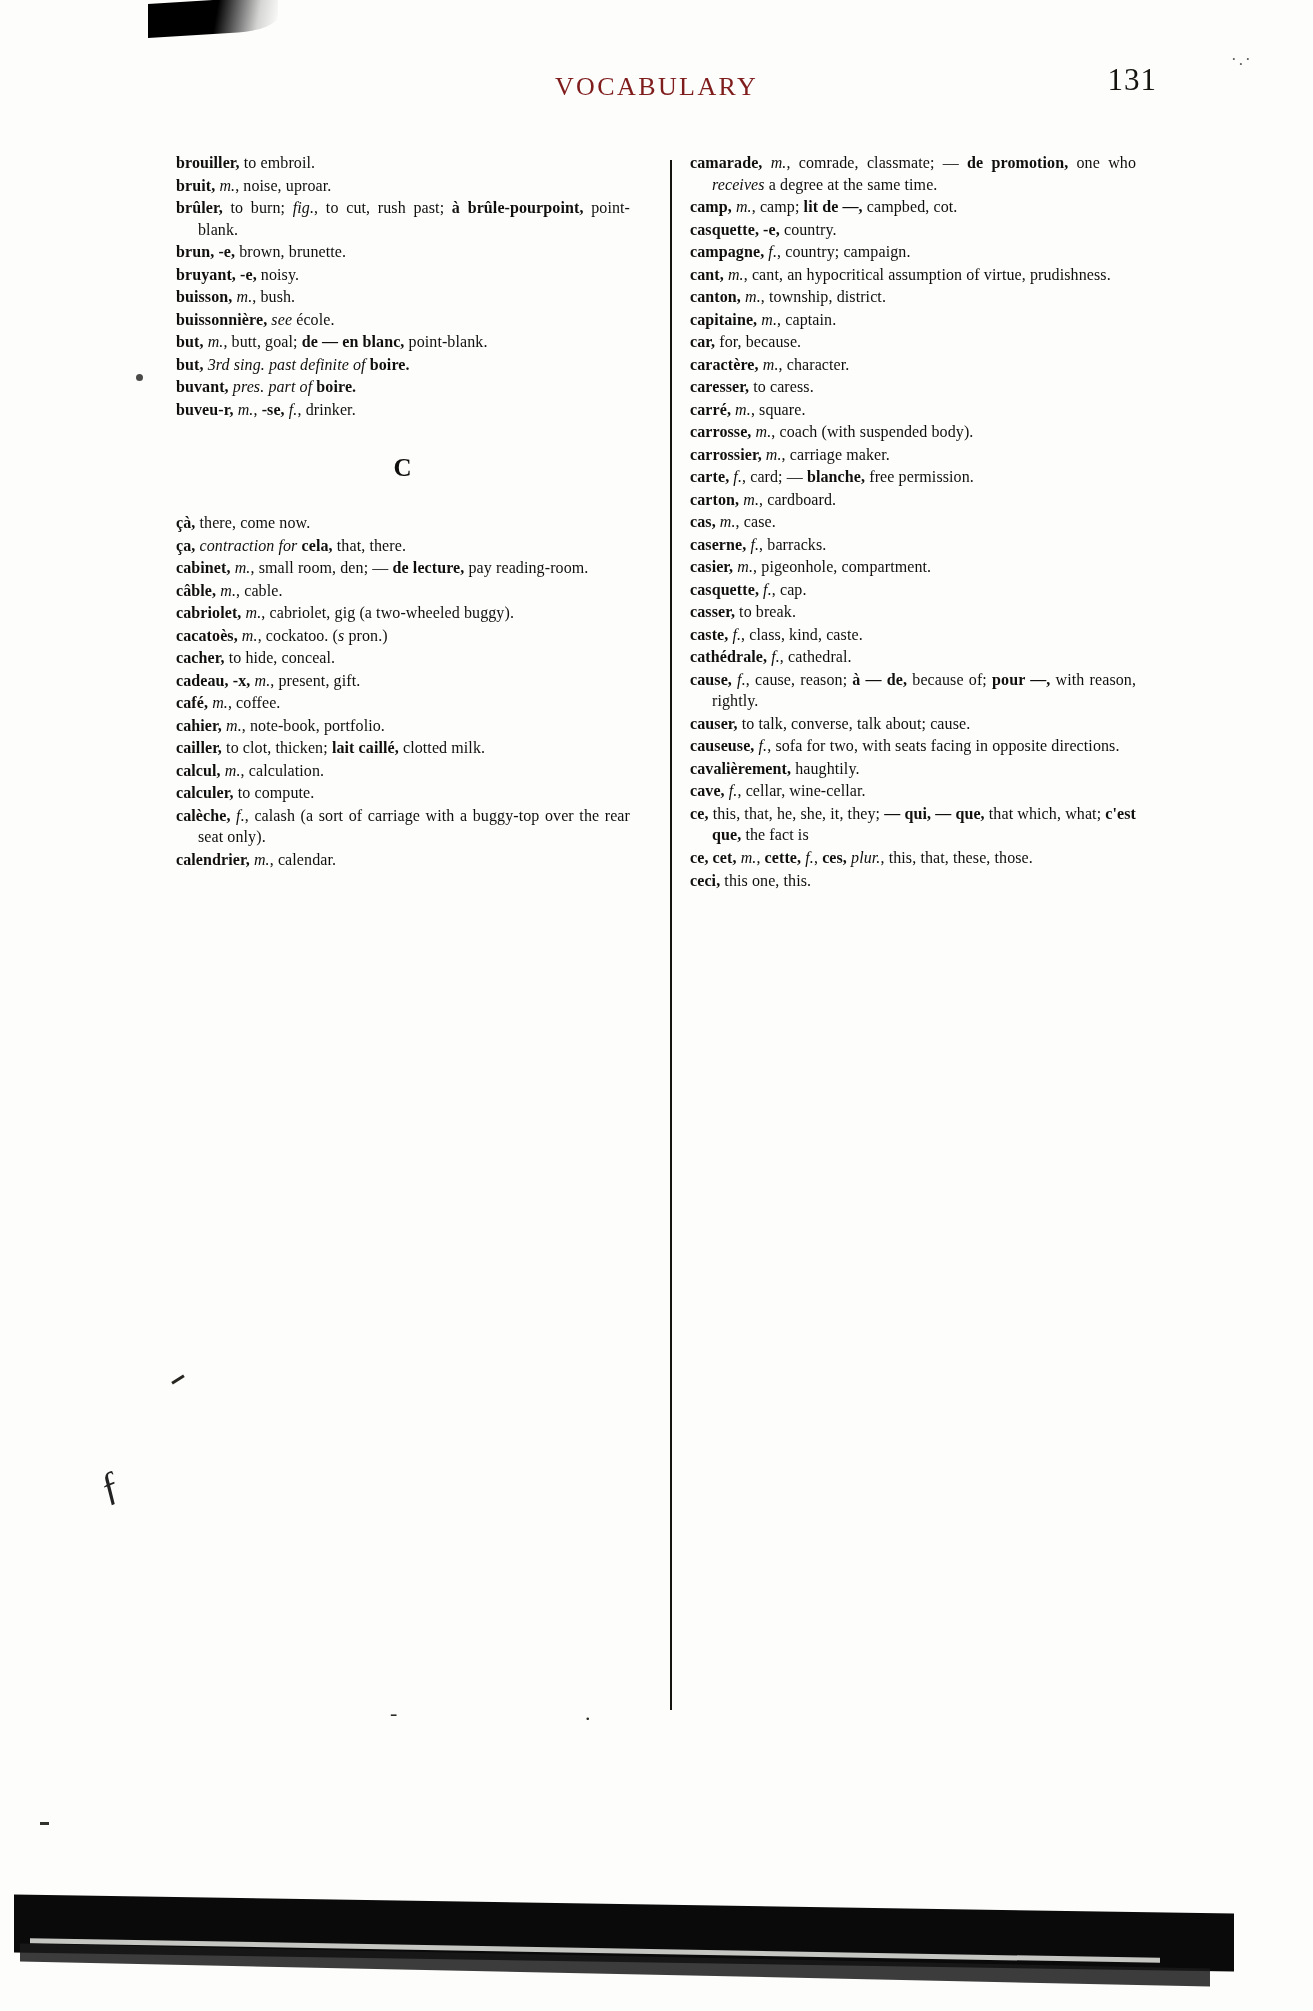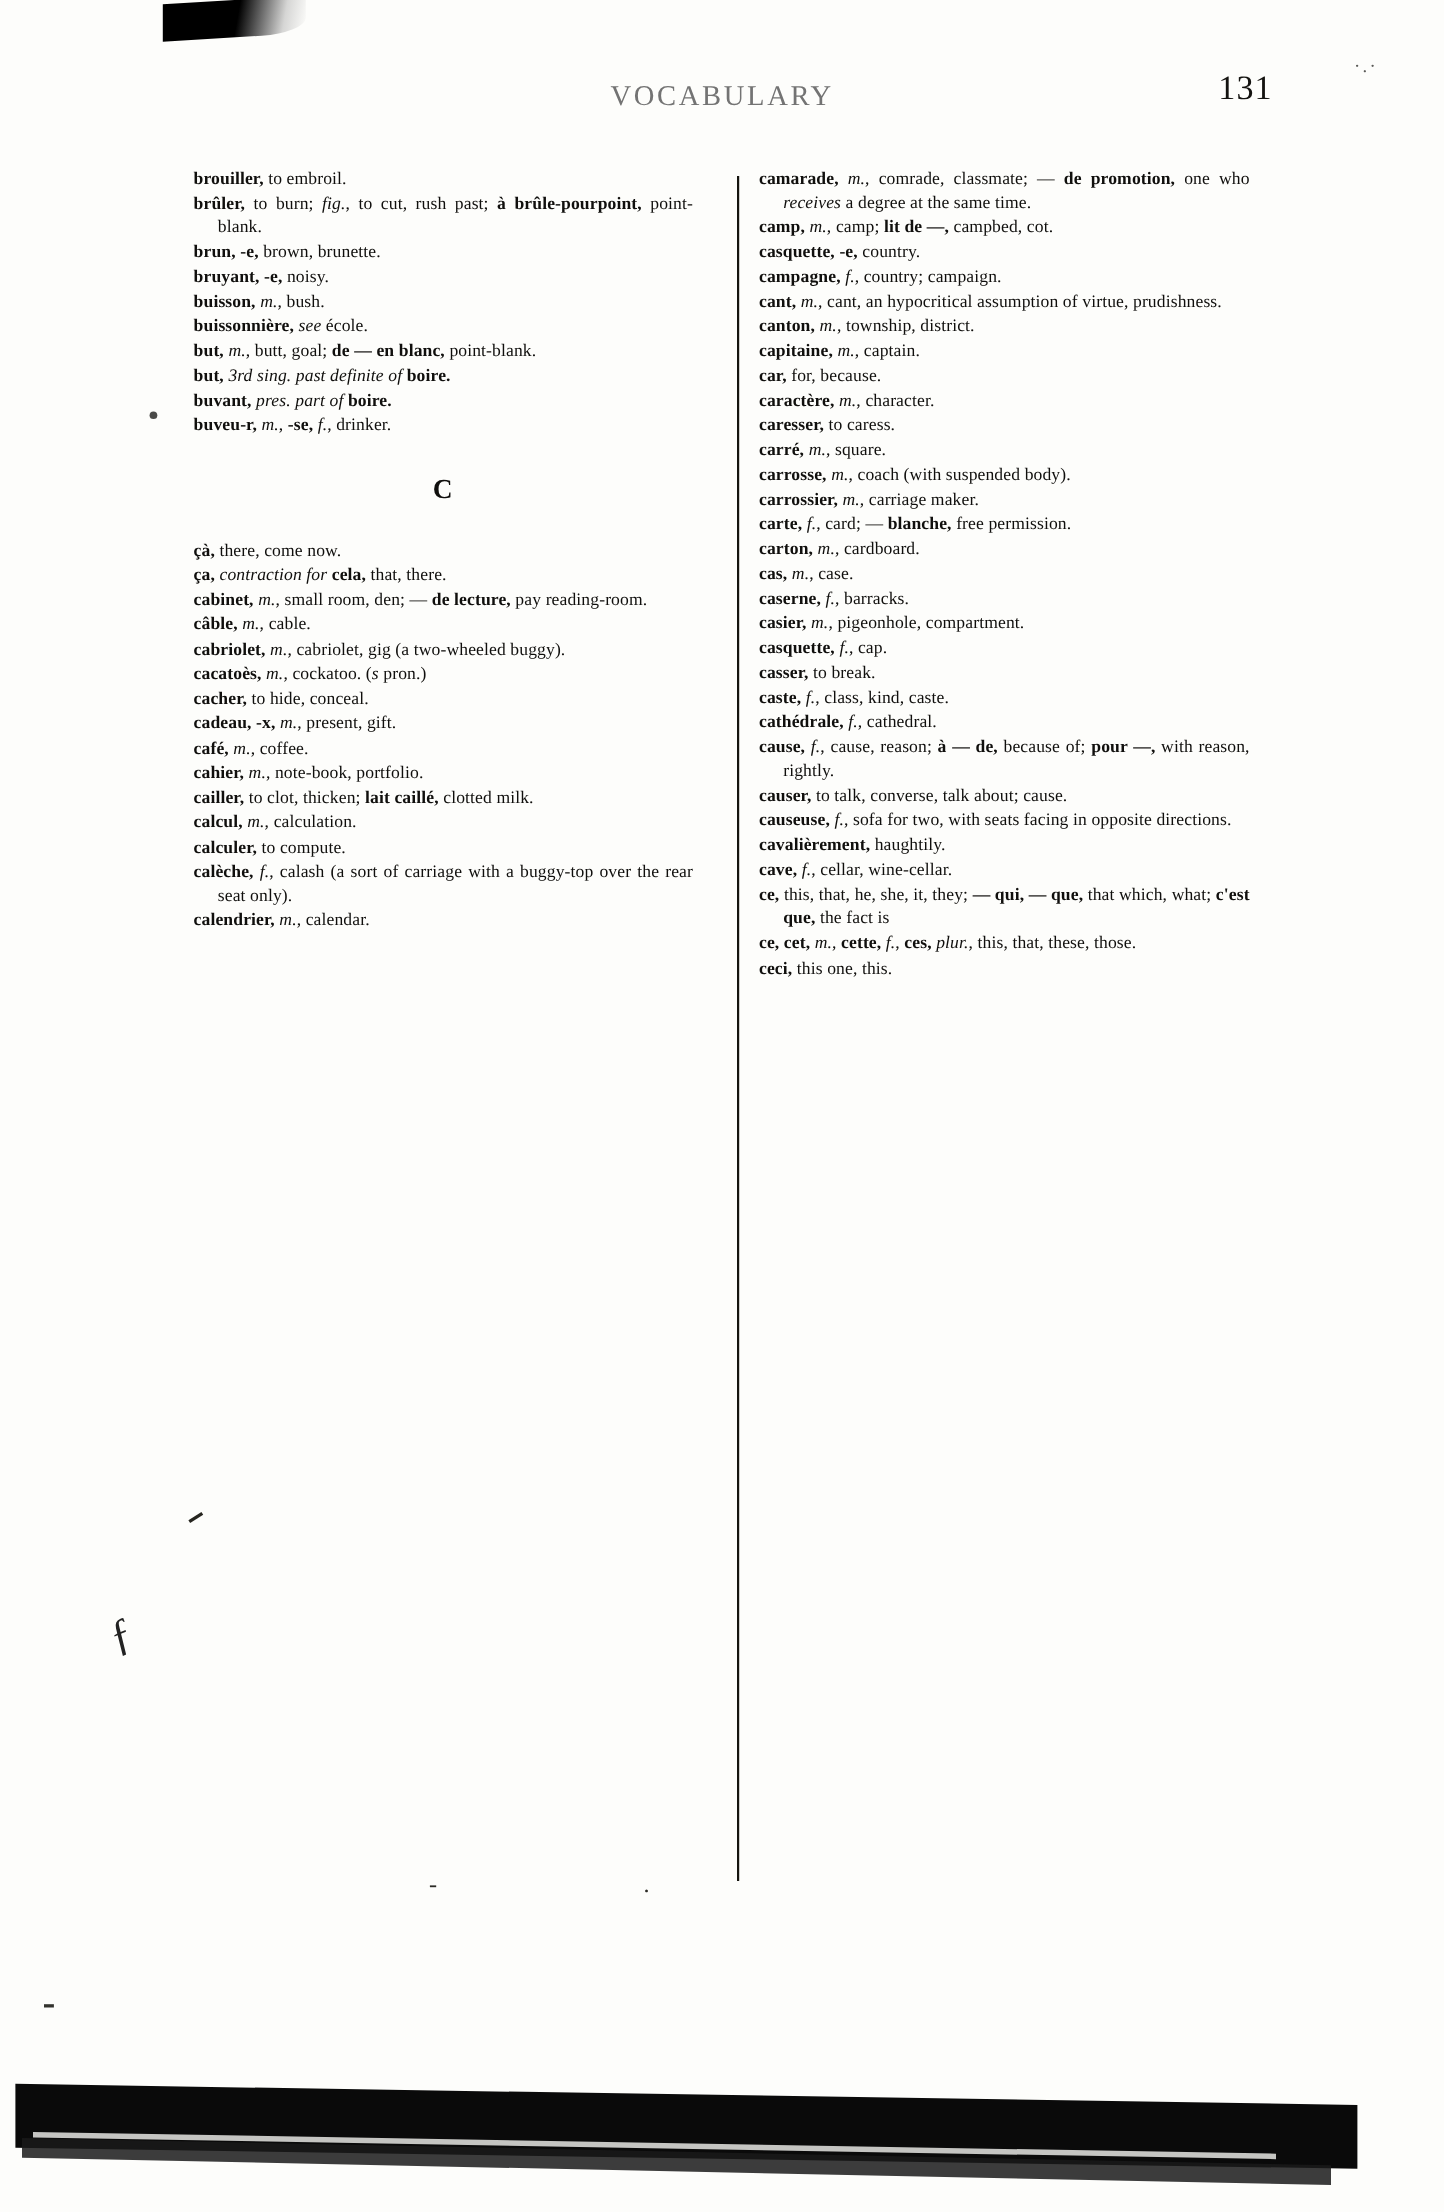--- a/index.html
+++ b/index.html
@@ -69,21 +69,21 @@
     left: 0;
     top: 72px;
     width: 1313px;
     text-align: center;
   }
   .head-title {
     display: inline-block;
     font-size: 26px;
     letter-spacing: 2.4px;
     font-family: "Liberation Serif", serif;
-    color: #737373;
+    color: #7f1d1d;
   }
   .folio {
     position: absolute;
     right: 156px;
     top: 62px;
     font-size: 31px;
     letter-spacing: 1px;
     color: #141310;
     font-family: "Liberation Serif", serif;
   }
@@ -214,20 +214,21 @@
   <div class="mark-tick"></div>
   <div class="mark-swoosh">ƒ</div>
   <div class="mark-comma">-</div>
   <div class="mark-comma2">.</div>
   <div class="mark-bl"></div>
 
   <div class="columns">
     <div class="col left">
       <div id="left-entries-1">
           <p class="entry just"><span class="hw">brouiller,</span><span> to embroil.</span></p>
+          <p class="entry just"><span class="hw">bruit,</span><span class="it"> m.</span><span>, noise, uproar.</span></p>
           <p class="entry just"><span class="hw">brûler,</span><span> to burn; </span><span class="it">fig.</span><span>, to cut, rush past; </span><span class="hw">à brûle-pourpoint,</span><span> point-blank.</span></p>
           <p class="entry just"><span class="hw">brun, -e,</span><span> brown, brunette.</span></p>
           <p class="entry just"><span class="hw">bruyant, -e,</span><span> noisy.</span></p>
           <p class="entry just"><span class="hw">buisson,</span><span class="it"> m.</span><span>, bush.</span></p>
           <p class="entry just"><span class="hw">buissonnière,</span><span class="it"> see</span><span> école.</span></p>
           <p class="entry just"><span class="hw">but,</span><span class="it"> m.</span><span>, butt, goal; </span><span class="hw">de — en blanc,</span><span> point-blank.</span></p>
           <p class="entry just"><span class="hw">but,</span><span class="it"> 3rd sing. past definite of</span><span> </span><span class="hw">boire.</span></p>
           <p class="entry just"><span class="hw">buvant,</span><span class="it"> pres. part of</span><span> </span><span class="hw">boire.</span></p>
           <p class="entry just"><span class="hw">buveu-r,</span><span class="it"> m.</span><span>, </span><span class="hw">-se,</span><span class="it"> f.</span><span>, drinker.</span></p>
         </div>

